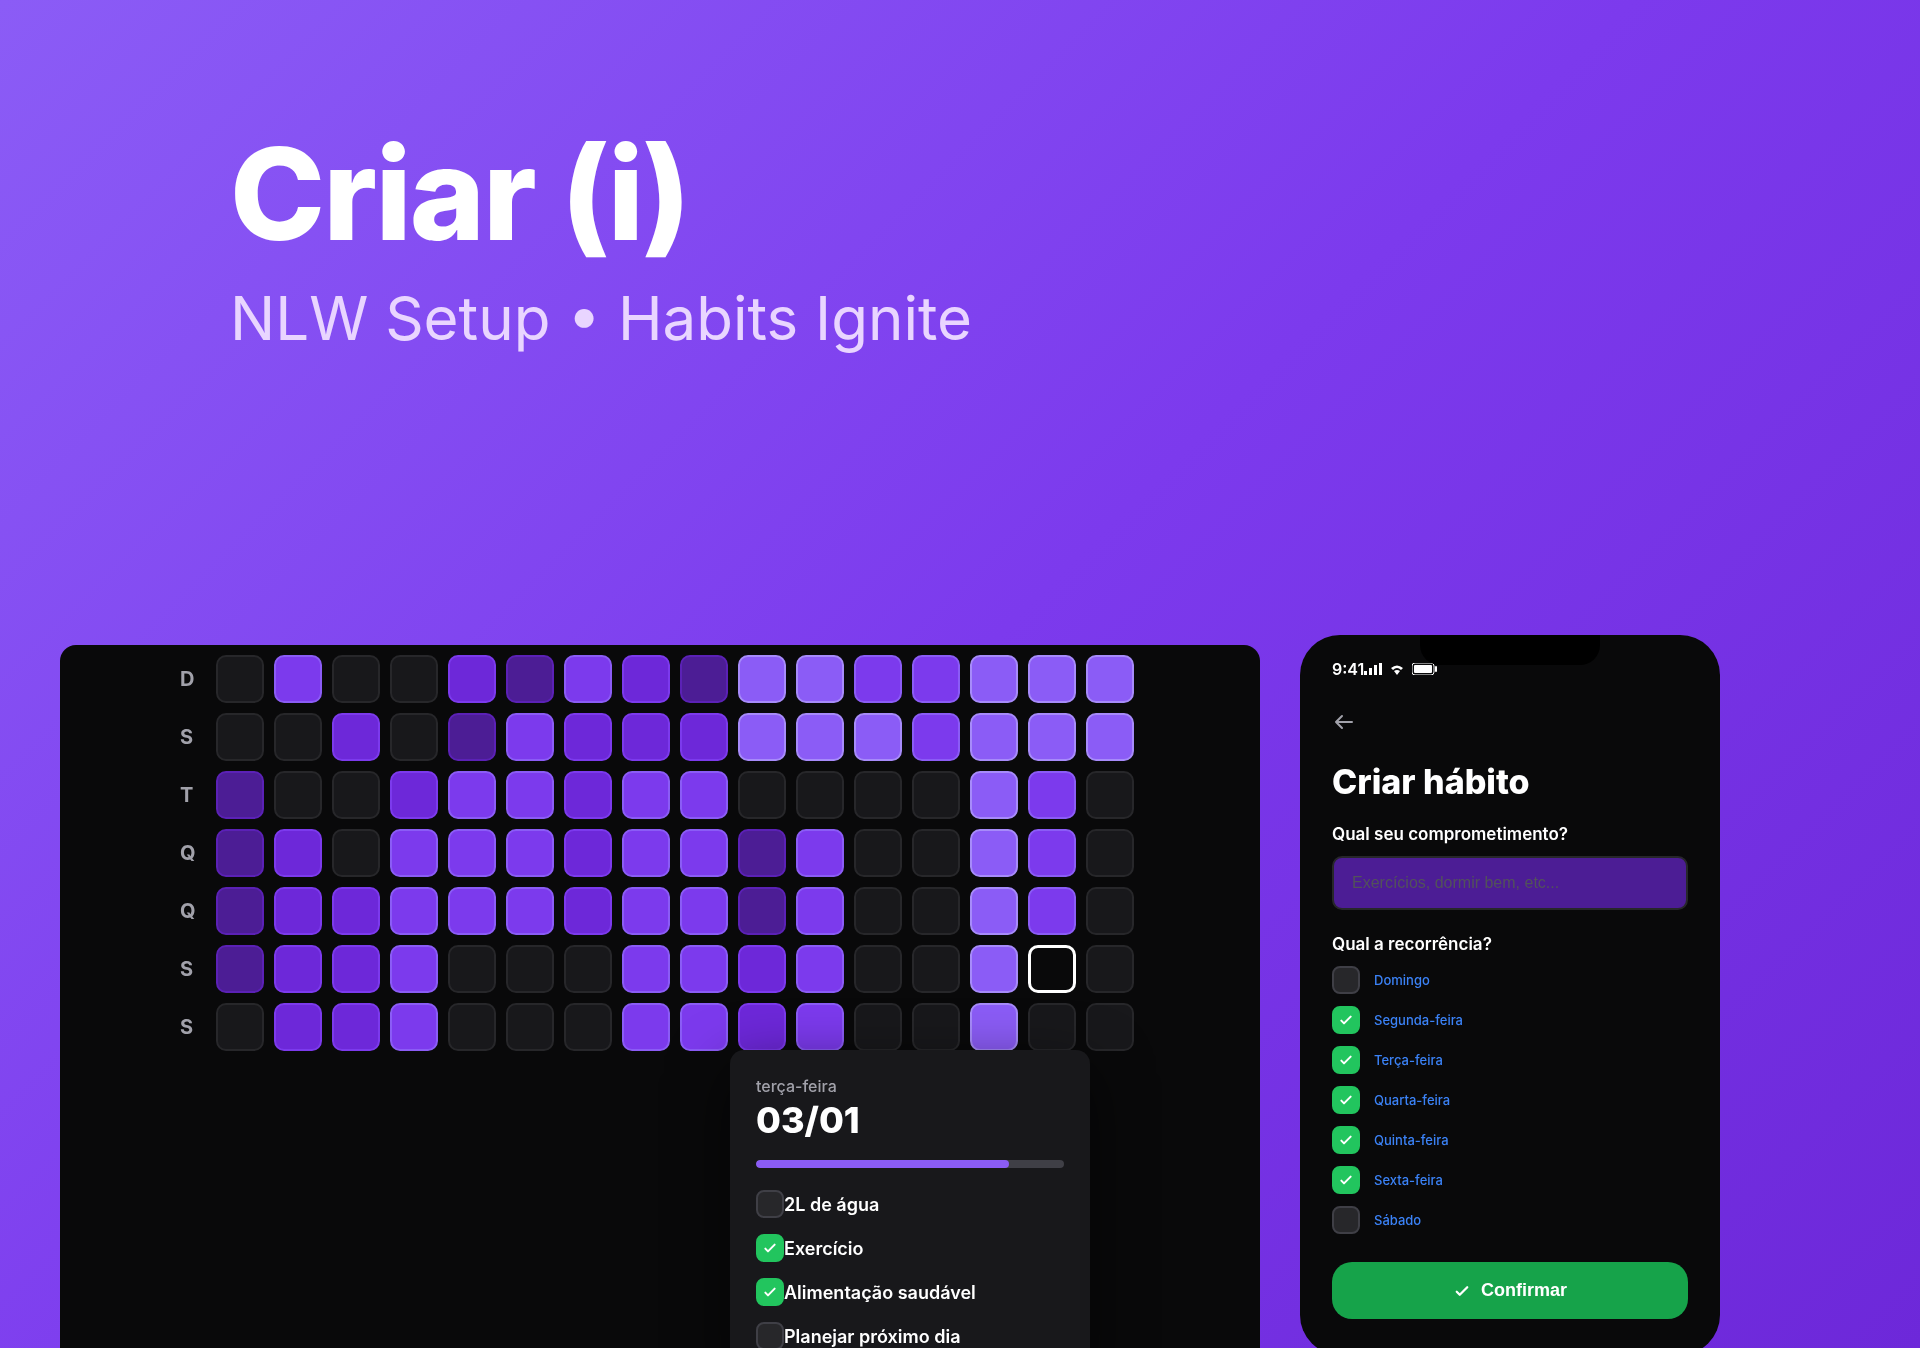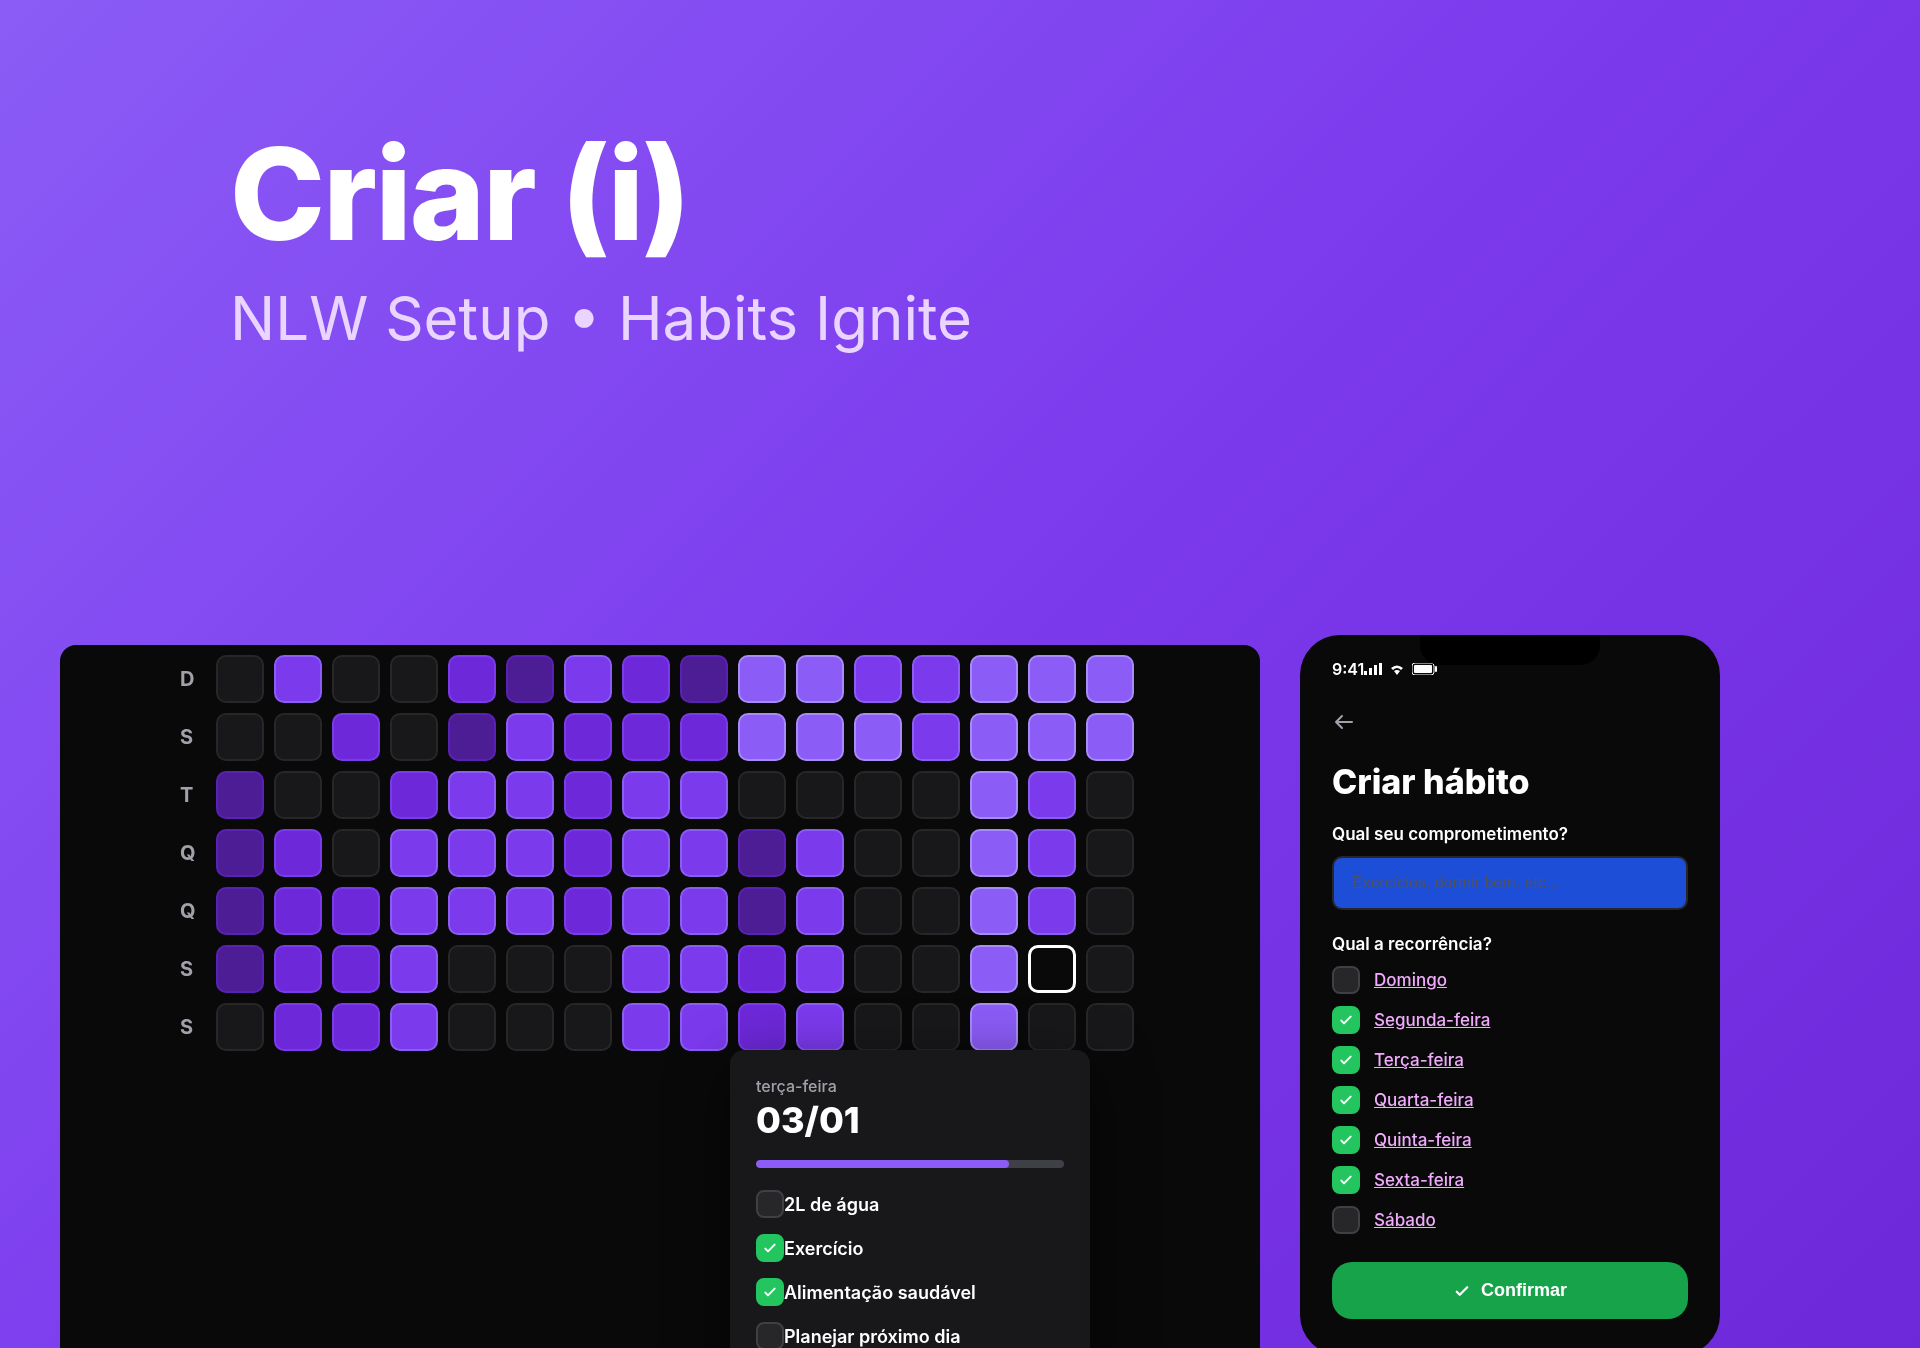--- a/index.html
+++ b/index.html
@@ -110,32 +110,32 @@
   .notch{position:absolute;top:0;left:50%;transform:translateX(-50%);width:180px;height:30px;background:#000;border-radius:0 0 20px 20px;}
   .status-bar{display:flex;align-items:center;padding:4px 32px 0;color:#fff;font-size:16px;font-weight:600;}
   .status-icons{display:flex;gap:6px;align-items:center;}
   .sig-ic,.wifi-ic,.bat-ic{display:inline-block;}
   .phone-content{padding:28px 32px;}
   .back-btn{color:#a1a1aa;font-size:28px;cursor:pointer;display:inline-block;margin-bottom:20px;}
   .phone-title{color:#fff;font-size:34px;font-weight:800;margin-bottom:22px;}
   .form-label{color:#fff;font-size:17px;font-weight:600;margin-bottom:12px;}
   .text-input{
     width:100%;
-    background:#1d4ed8;
+    background:#4c1d95;
     border:2px solid #27272a;
     border-radius:10px;
     padding:16px 18px;
     color:#fff;
     font-size:16px;
     margin-bottom:24px;
   }
   .text-input::placeholder{color:#52525b;}
   .day-opts{display:flex;flex-direction:column;gap:12px;margin-bottom:28px;}
   .day-opt{display:flex;align-items:center;gap:14px;cursor:pointer;}
-  .day-opt-label{color:#f0abfc;font-size:17px;font-weight:500;text-decoration:underline;}
+  .day-opt-label{color:#3b82f6;font-size:13px;font-weight:500;}
   .confirm-btn{
     width:100%;
     background:#16a34a;
     border:none;
     color:#fff;
     font-size:18px;
     font-weight:600;
     padding:18px;
     border-radius:20px;
     display:flex;

